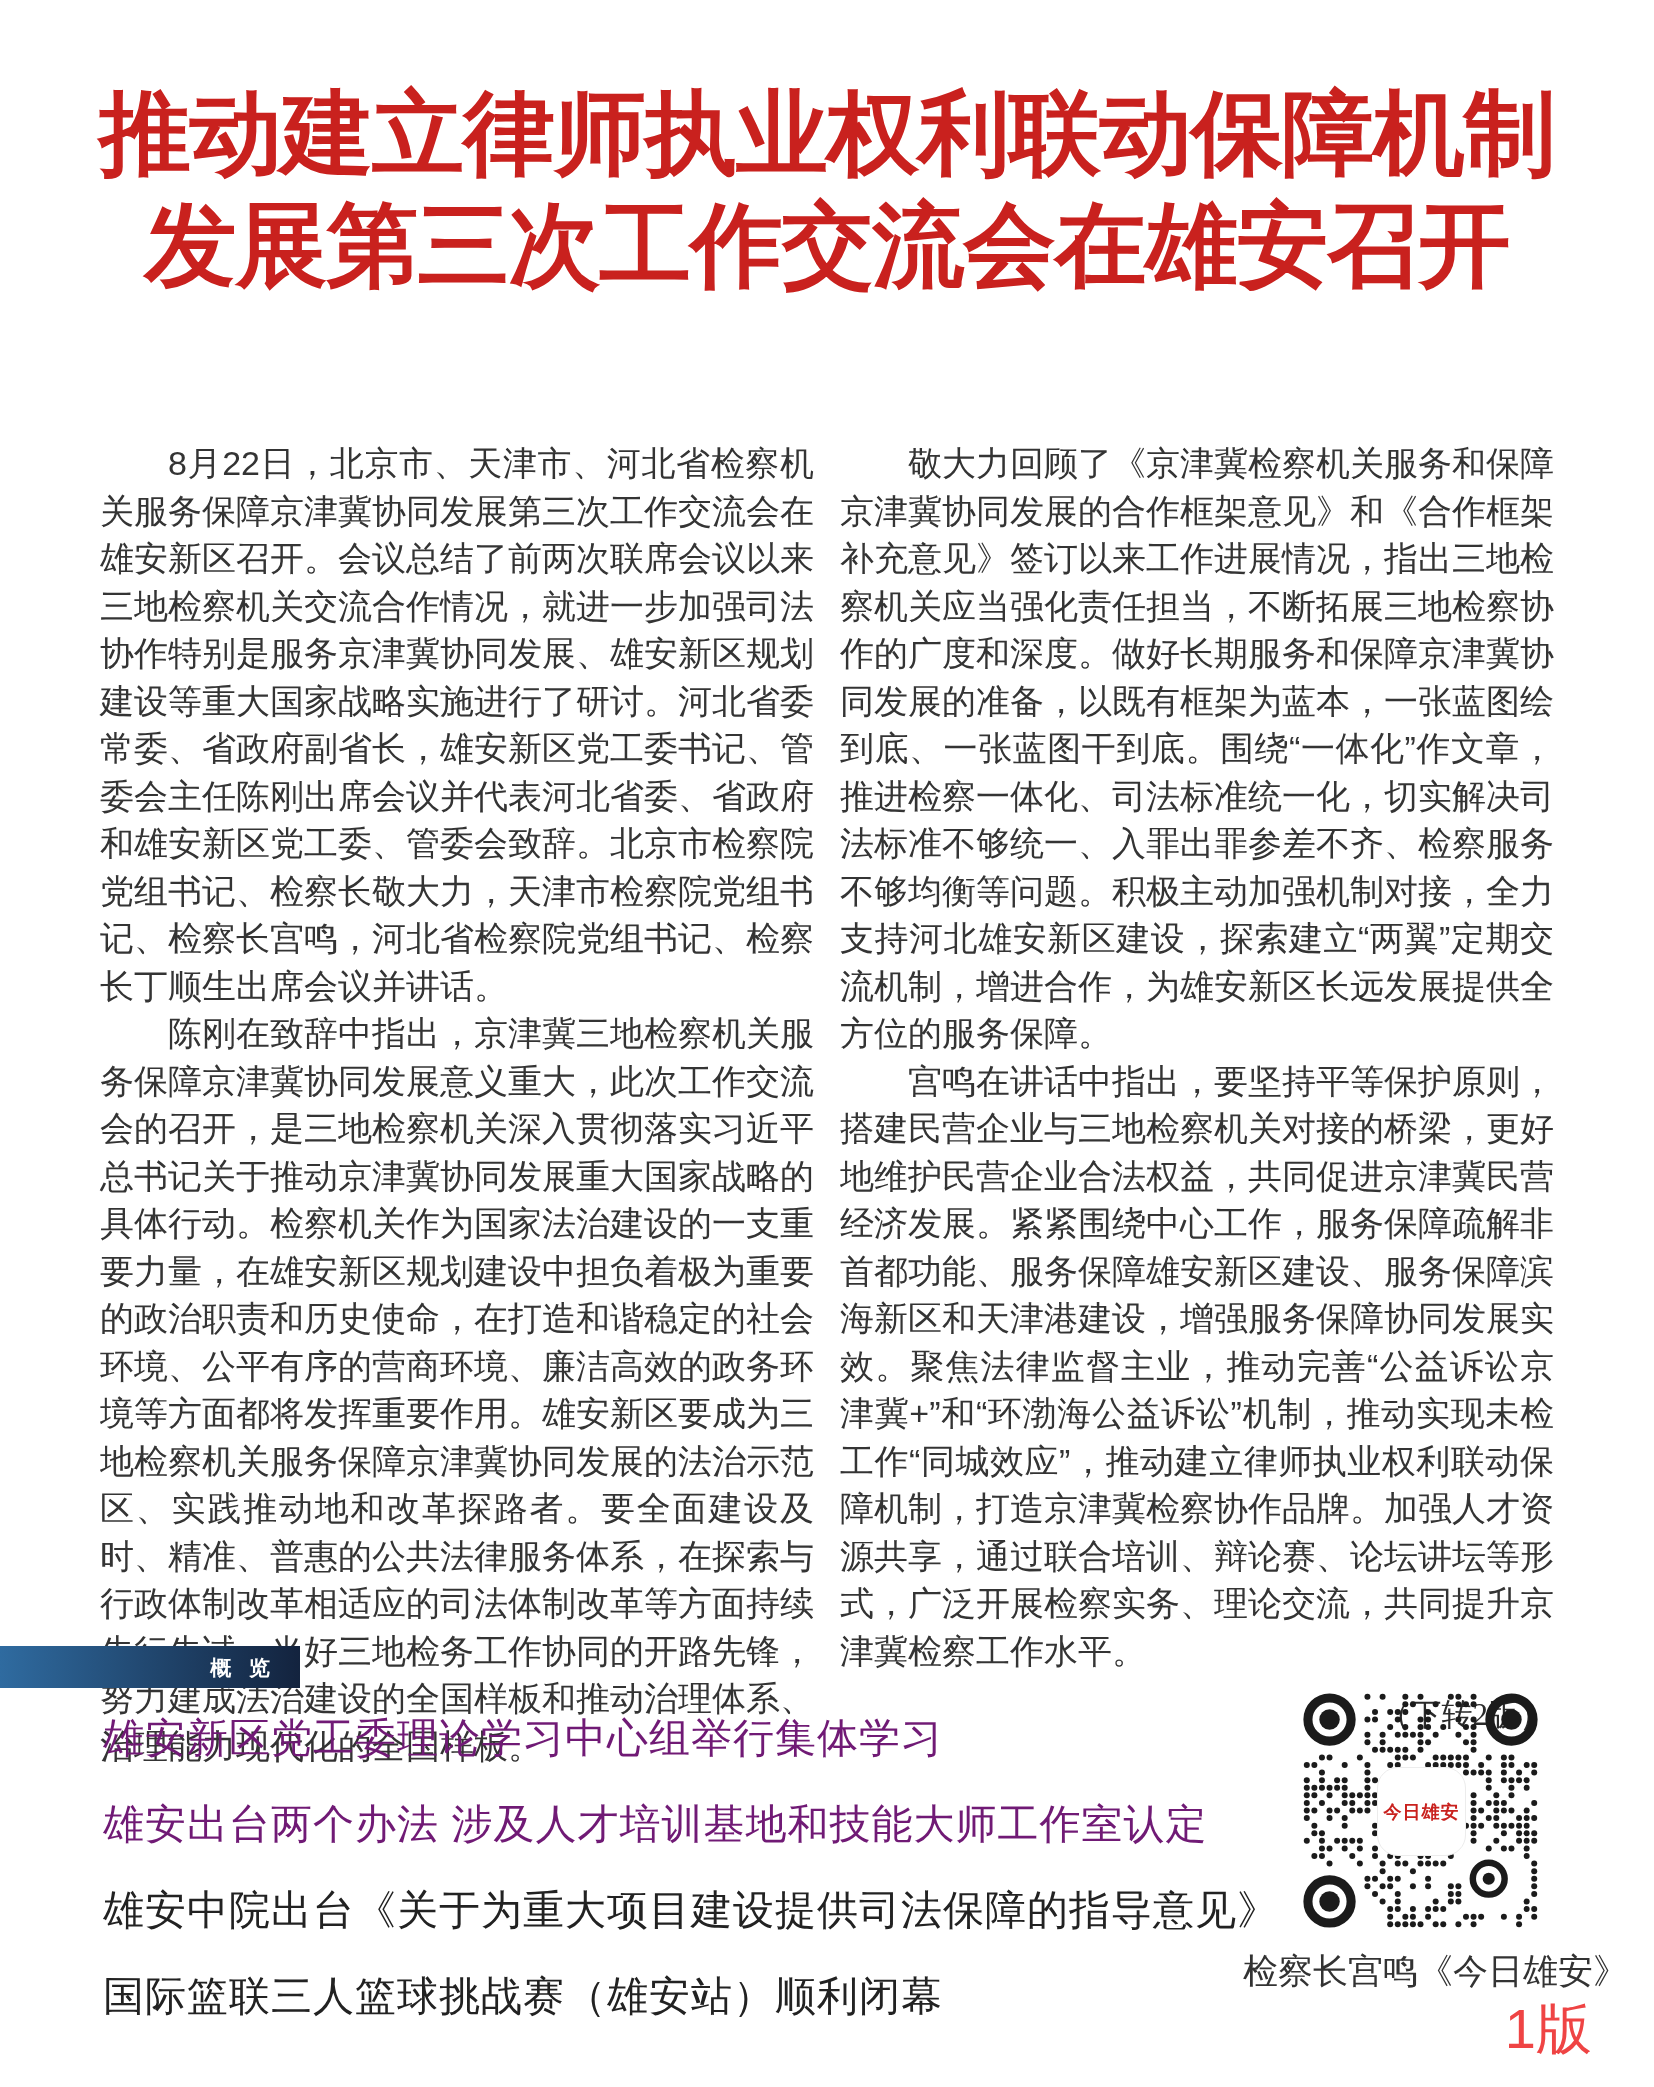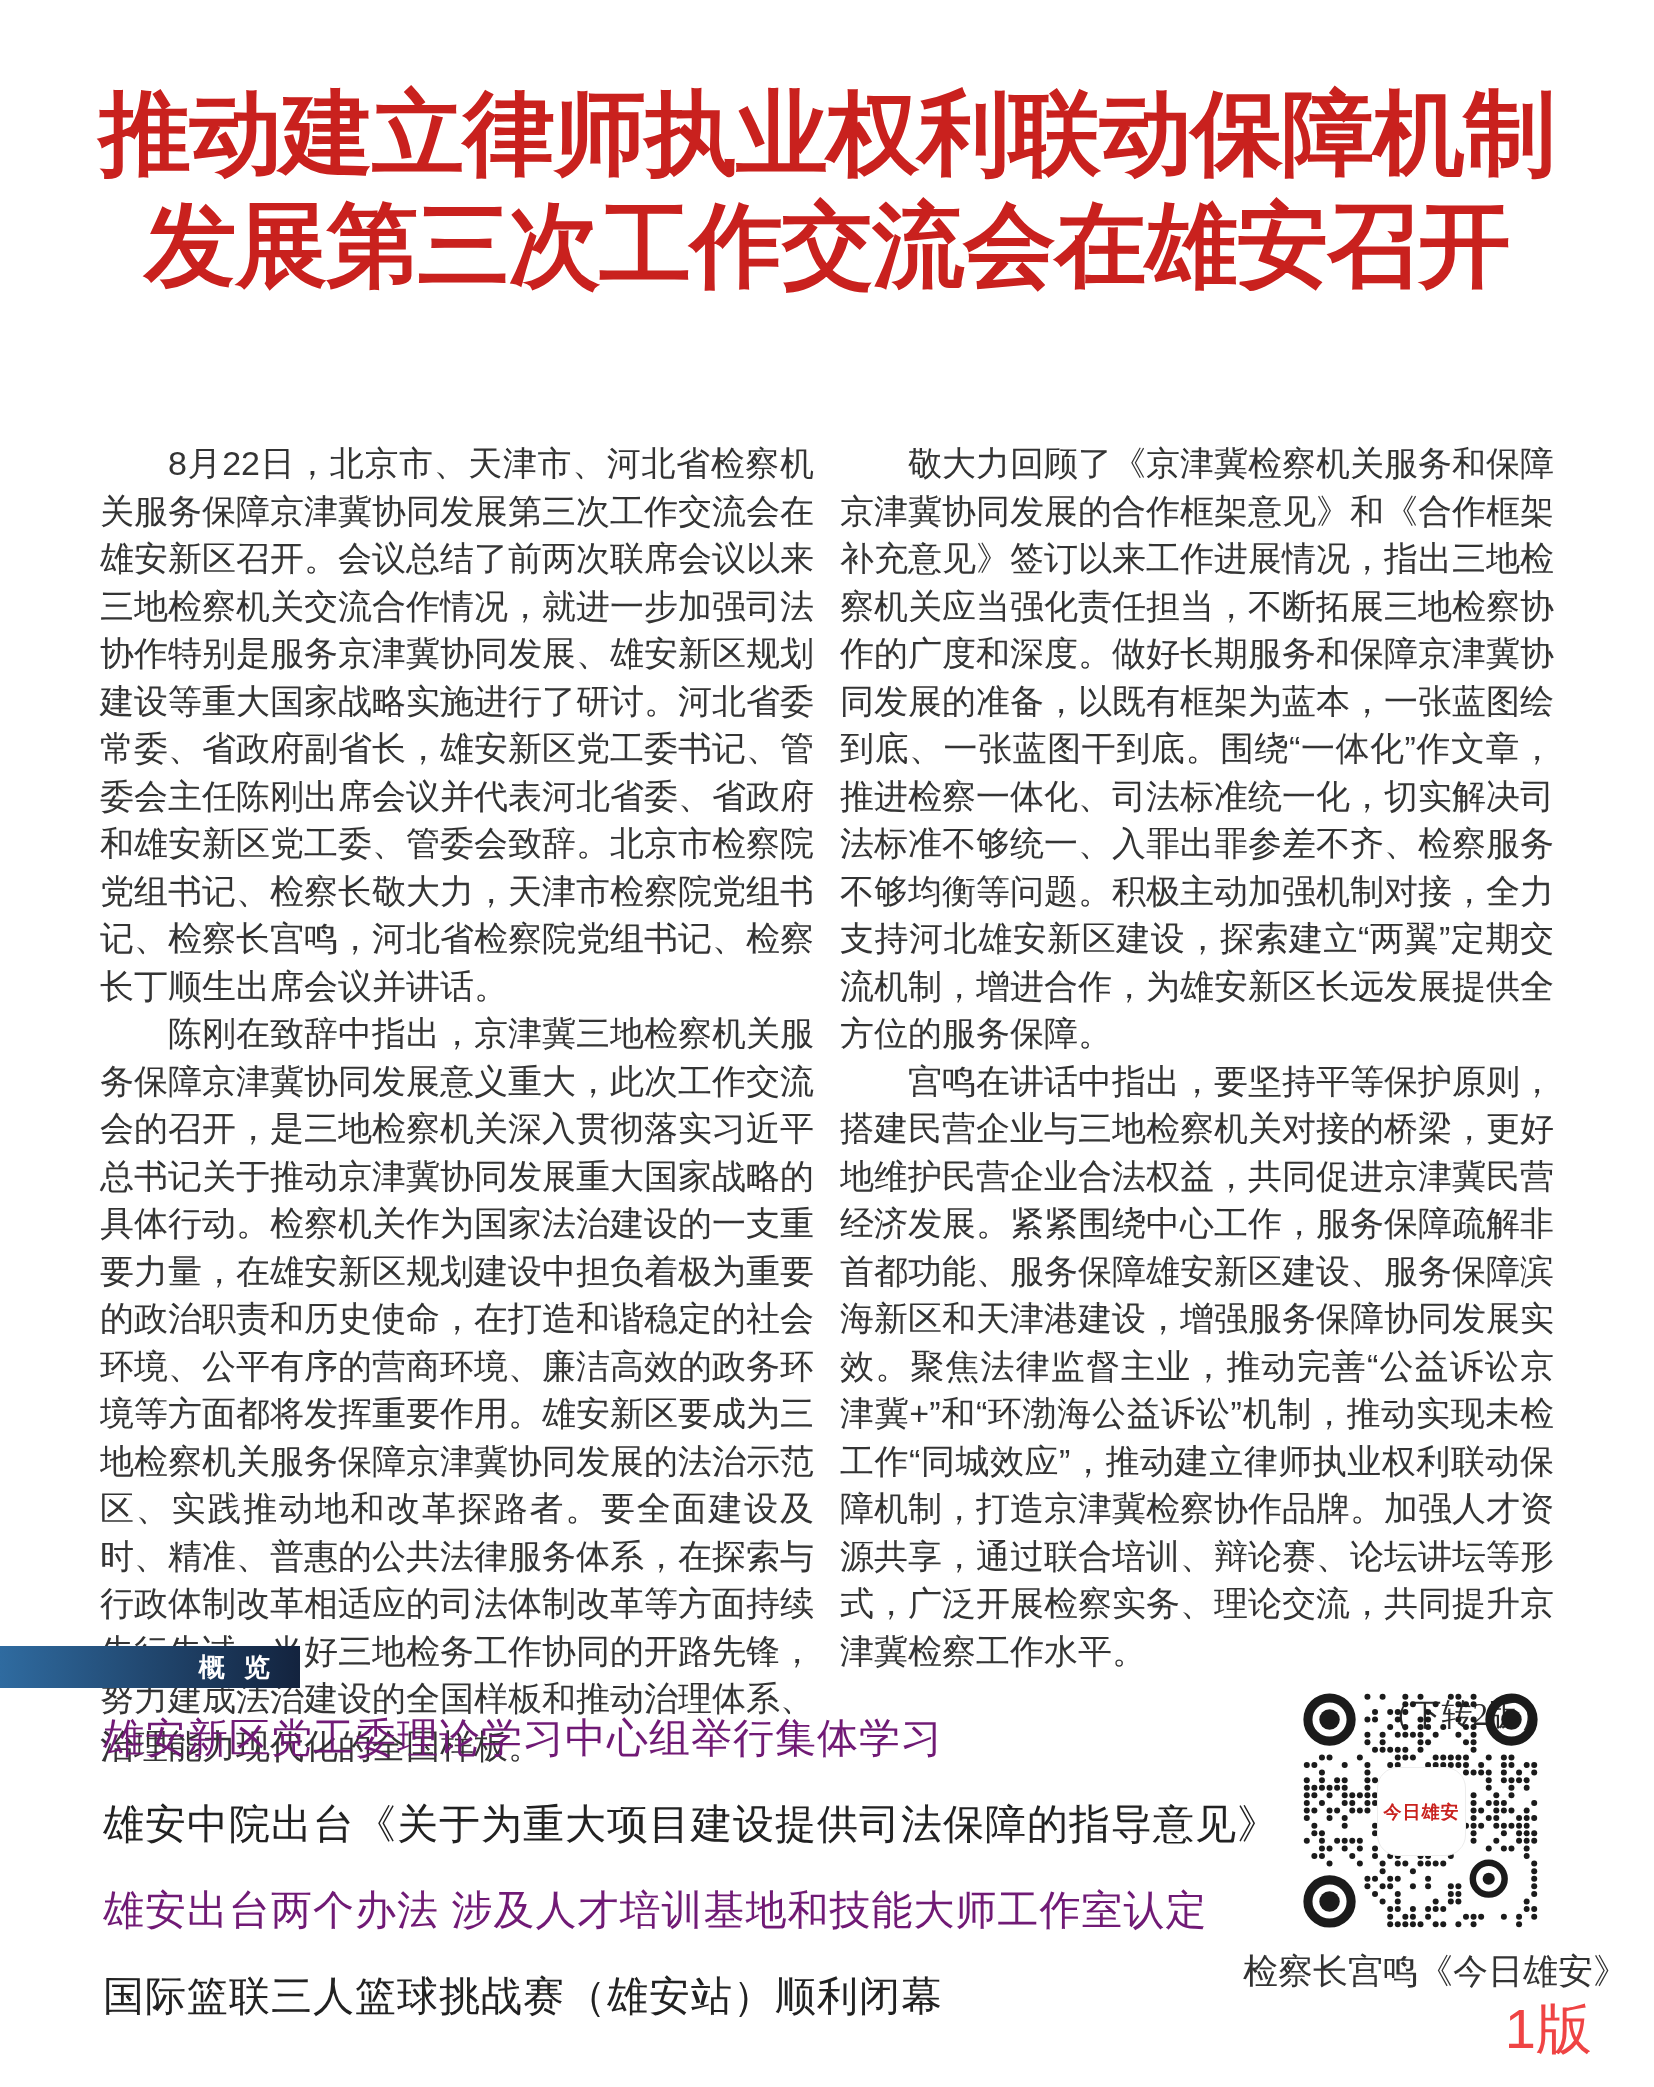--- a/index.html
+++ b/index.html
@@ -44,21 +44,21 @@
     padding-right:4px;
   }
   
   .overview-bar{
     position:absolute;top:1646px;left:0;
     width:300px;height:42px;
     background:linear-gradient(90deg,#2f6ba0,#13233e);
   }
   .overview-label{
     position:absolute;right:24px;top:0;height:42px;line-height:43px;
-    color:#ffffff;font-weight:bold;font-size:26px;letter-spacing:6px;
+    color:#ffffff;font-weight:bold;font-size:21px;letter-spacing:6px;
   }
   .overview-list{
     position:absolute;top:1714px;left:103px;width:1150px;
   }
   .overview-item{
     font-size:41px;line-height:48px;margin-bottom:38px;
     color:#222222;letter-spacing:1px;white-space:nowrap;
   }
   .overview-item.bold{font-weight:normal;color:#701a75;}
   .overview-item.normal{font-weight:400;}
@@ -101,22 +101,22 @@
       <p class="continuation">（下转2版）</p>
     </div>
   </div>
 
   <div class="overview-bar" style="background: linear-gradient(90deg, rgb(47, 107, 160), rgb(19, 35, 62));">
     <span class="overview-label">概 览</span>
   </div>
 
   <div class="overview-list">
     <div class="overview-item bold">雄安新区党工委理论学习中心组举行集体学习</div>
+    <div class="overview-item bold">雄安出台两个办法 涉及人才培训基地和技能大师工作室认定</div>
     <div class="overview-item normal">雄安中院出台《关于为重大项目建设提供司法保障的指导意见》</div>
-    <div class="overview-item bold">雄安出台两个办法 涉及人才培训基地和技能大师工作室认定</div>
     <div class="overview-item normal">国际篮联三人篮球挑战赛（雄安站）顺利闭幕</div>
   </div>
 
   <div class="qr-block">
     <svg id="qr-svg" width="235" height="235" viewBox="0 0 235 235">
         <circle cx="64.43548387096774" cy="3.7903225806451615" r="3" fill="#1b1b1b"></circle>
         <circle cx="79.59677419354838" cy="3.7903225806451615" r="3" fill="#1b1b1b"></circle>
         <circle cx="102.33870967741936" cy="3.7903225806451615" r="3" fill="#1b1b1b"></circle>
         <circle cx="117.5" cy="3.7903225806451615" r="3" fill="#1b1b1b"></circle>
         <circle cx="147.8225806451613" cy="3.7903225806451615" r="3" fill="#1b1b1b"></circle>

